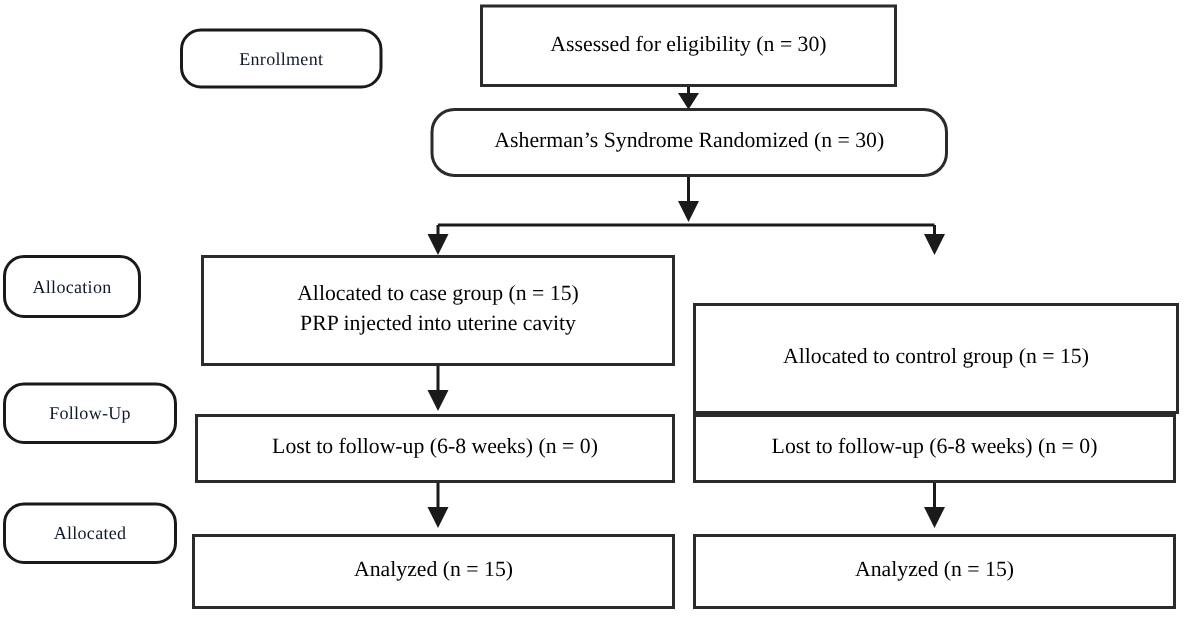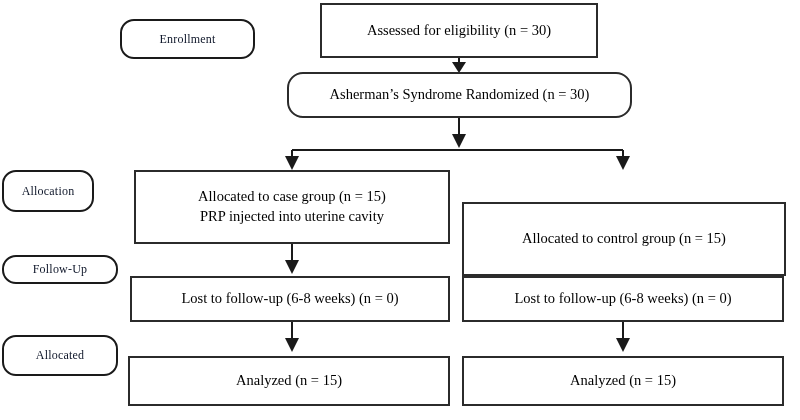--- a/index.html
+++ b/index.html
@@ -123,21 +123,21 @@
   </svg>
 
   <div class="stage-pill" style="left:120px; top:19px; width:135px; height:40px;">
     <span class="stage-label">Enrollment</span>
   </div>
 
   <div class="stage-pill" style="left:2px; top:170px; width:92px; height:42px;">
     <span class="stage-label">Allocation</span>
   </div>
 
-  <div class="stage-pill" style="left:2px; top:255px; width:116px; height:29px;align-items:center;">
+  <div class="stage-pill" style="left:2px; top:255px; width:116px; height:41px;align-items:center;">
     <span class="stage-label">Follow-Up</span>
   </div>
 
   <div class="stage-pill" style="left:2px; top:335px; width:116px; height:41px;">
     <span class="stage-label">Allocated</span>
   </div>
 
   <div class="flow-box" style="left:320px; top:3px; width:278px; height:55px;">
     <span class="box-text">Assessed for eligibility (n = 30)</span>
   </div>

